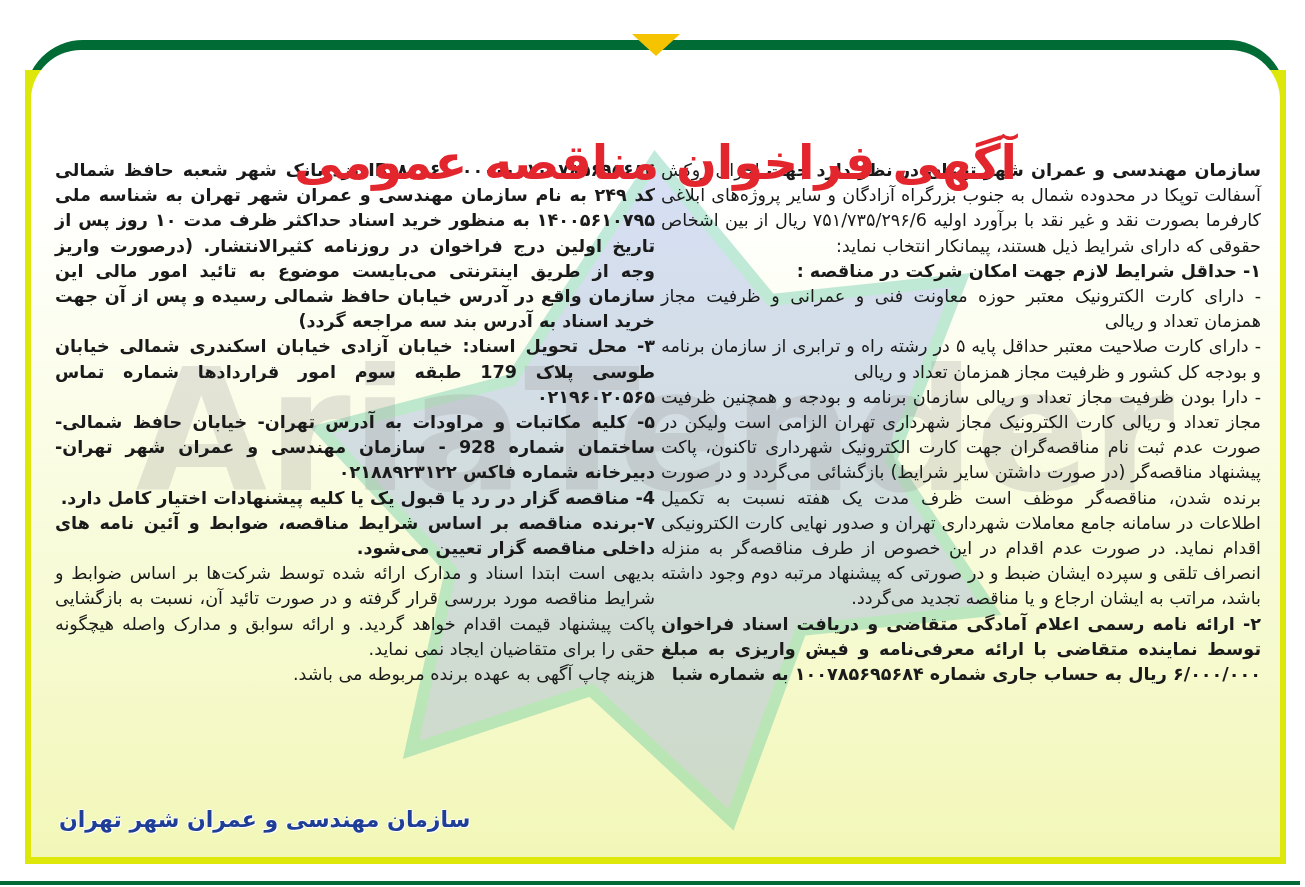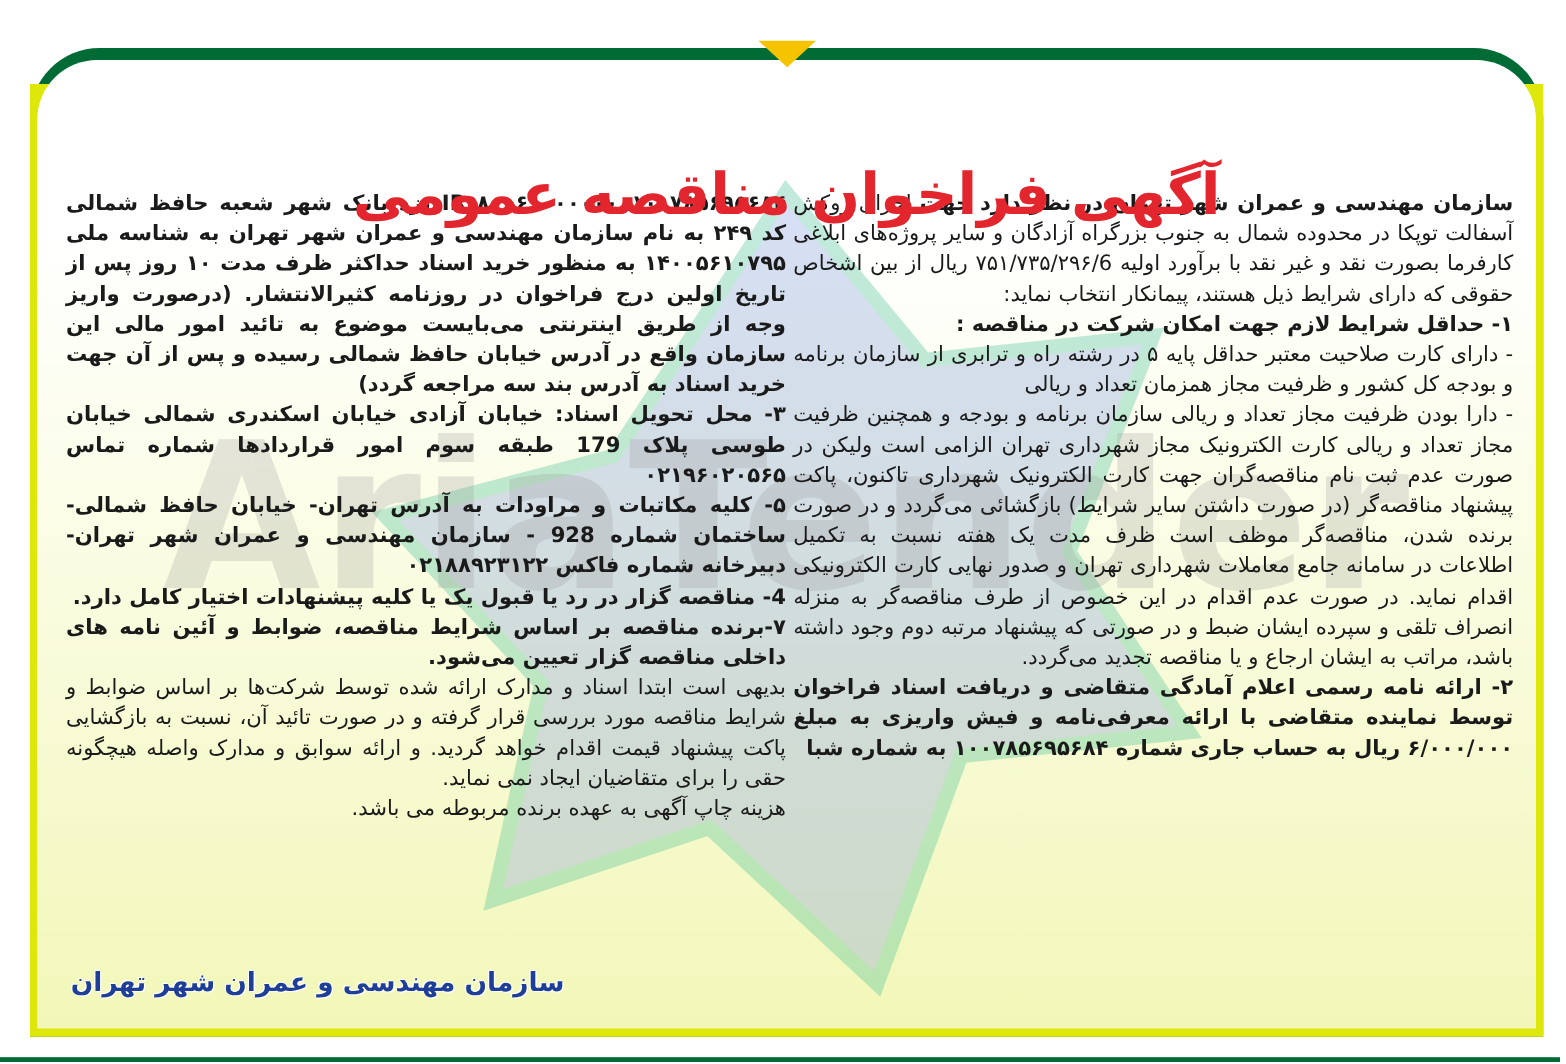--- a/index.html
+++ b/index.html
@@ -71,20 +71,21 @@
     <text x="624" y="440" text-anchor="middle" font-family="DejaVu Sans, sans-serif" font-size="170" font-weight="bold" fill="#9a9a9a" opacity="0.25">AriaTender</text>
   </svg>
 
   <div class="title">آگهی فراخوان مناقصه عمومی</div>
 
   <div class="col right">
     <p>
       <span class="b">سازمان مهندسی و عمران شهر تهران در نظر دارد جهت</span><span> اجرای روکش آسفالت توپکا در محدوده شمال به جنوب بزرگراه آزادگان و سایر پروژه‌های ابلاغی کارفرما بصورت نقد و غیر نقد با برآورد اولیه ۷۵۱/۷۳۵/۲۹۶/6 ریال از بین اشخاص حقوقی که دارای شرایط ذیل هستند، پیمانکار انتخاب نماید:</span>
     </p>
     <p class="b">۱- حداقل شرایط لازم جهت امکان شرکت در مناقصه :</p>
+    <p> - دارای کارت الکترونیک معتبر حوزه معاونت فنی و عمرانی و ظرفیت مجاز همزمان تعداد و ریالی</p>
     <p> - دارای کارت صلاحیت معتبر حداقل پایه ۵ در رشته راه و ترابری از سازمان برنامه و بودجه کل کشور و ظرفیت مجاز همزمان تعداد و ریالی</p>
     <p> - دارا بودن ظرفیت مجاز تعداد و ریالی سازمان برنامه و بودجه و همچنین ظرفیت مجاز تعداد و ریالی کارت الکترونیک مجاز شهرداری تهران الزامی است ولیکن در صورت عدم ثبت نام مناقصه‌گران جهت کارت الکترونیک شهرداری تاکنون، پاکت پیشنهاد مناقصه‌گر (در صورت داشتن سایر شرایط) بازگشائی می‌گردد و در صورت برنده شدن، مناقصه‌گر موظف است ظرف مدت یک هفته نسبت به تکمیل اطلاعات در سامانه جامع معاملات شهرداری تهران و صدور نهایی کارت الکترونیکی اقدام نماید. در صورت عدم اقدام در این خصوص از طرف مناقصه‌گر به منزله انصراف تلقی و سپرده ایشان ضبط و در صورتی که پیشنهاد مرتبه دوم وجود داشته باشد، مراتب به ایشان ارجاع و یا مناقصه تجدید می‌گردد.</p>
     <p class="b">۲- ارائه نامه رسمی اعلام آمادگی متقاضی و دریافت اسناد فراخوان توسط نماینده متقاضی با ارائه معرفی‌نامه و فیش واریزی به مبلغ ۶/۰۰۰/۰۰۰ ریال به حساب جاری شماره ۱۰۰۷۸۵۶۹۵۶۸۴ به شماره شبا</p>
   </div>
 
   <div class="col left">
     <p class="b">IR ۸۰۰۶۱۰۰۰۰۰۰۰۱۰۰۷۸۵۶۹۵۶۸۴ نزد بانک شهر شعبه حافظ شمالی کد ۲۴۹ به نام سازمان مهندسی و عمران شهر تهران به شناسه ملی ۱۴۰۰۵۶۱۰۷۹۵ به منظور خرید اسناد حداکثر ظرف مدت ۱۰ روز پس از تاریخ اولین درج فراخوان در روزنامه کثیرالانتشار. (درصورت واریز وجه از طریق اینترنتی می‌بایست موضوع به تائید امور مالی این سازمان واقع در آدرس خیابان حافظ شمالی رسیده و پس از آن جهت خرید اسناد به آدرس بند سه مراجعه گردد)</p>
     <p class="b">۳- محل تحویل اسناد: خیابان آزادی خیابان اسکندری شمالی خیابان طوسی پلاک 179 طبقه سوم امور قراردادها شماره تماس ۰۲۱۹۶۰۲۰۵۶۵</p>
     <p class="b">۵- کلیه مکاتبات و مراودات به آدرس تهران- خیابان حافظ شمالی- ساختمان شماره 928 - سازمان مهندسی و عمران شهر تهران- دبیرخانه شماره فاکس ۰۲۱۸۸۹۲۳۱۲۲</p>
     <p class="b">4- مناقصه گزار در رد یا قبول یک یا کلیه پیشنهادات اختیار کامل دارد.</p>

